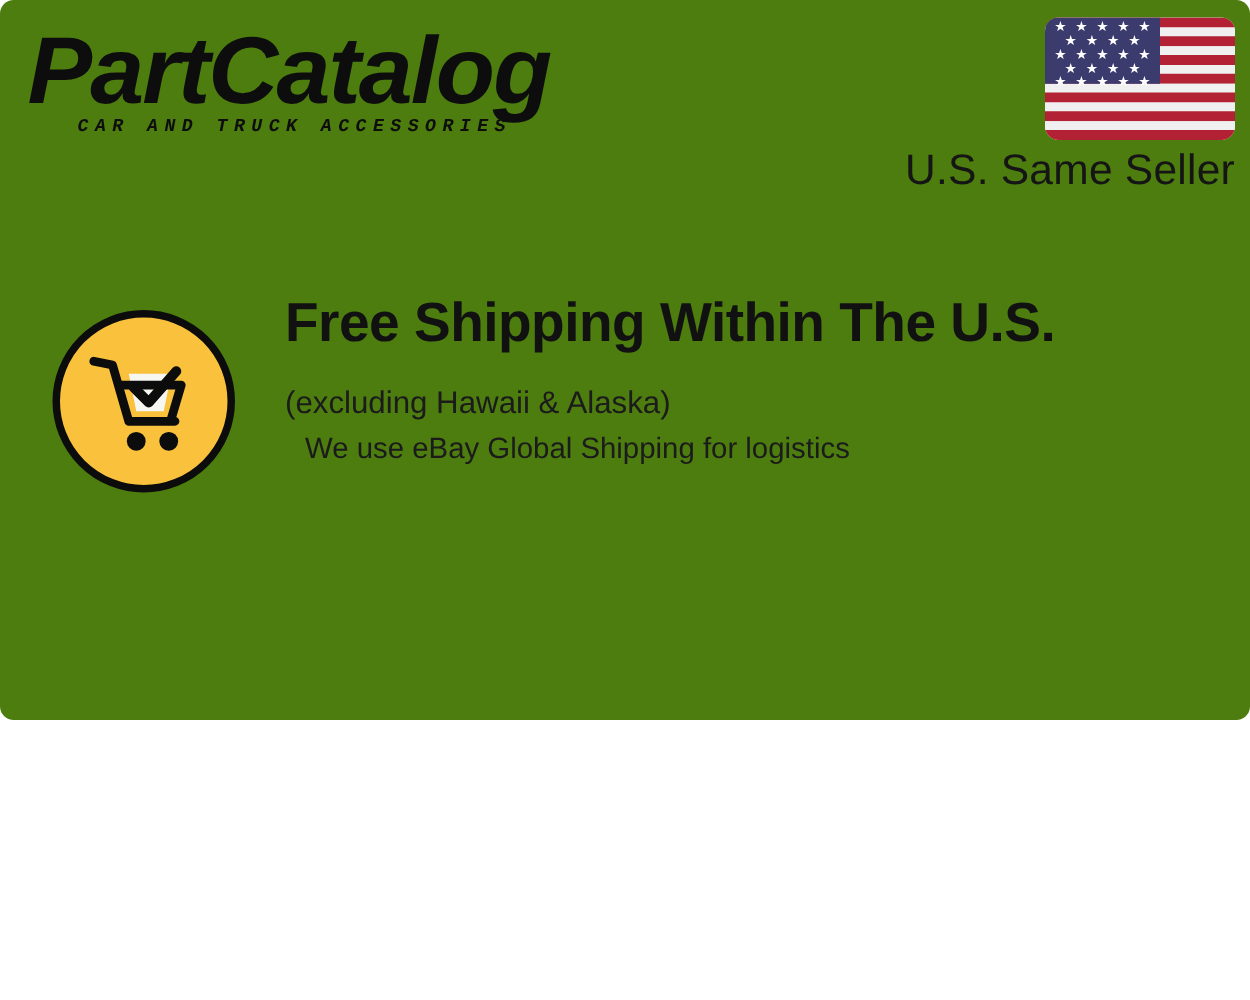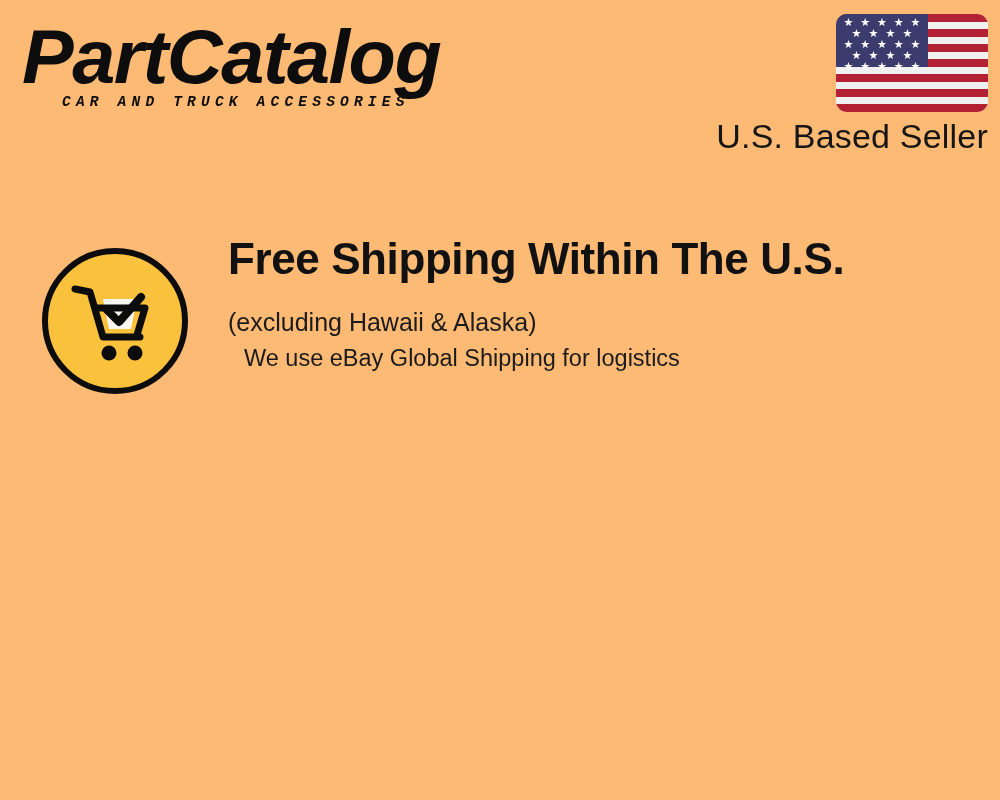--- a/index.html
+++ b/index.html
@@ -9,23 +9,24 @@
     background: #ffffff;
   }
   body {
     font-family: "Liberation Sans", sans-serif;
     -webkit-font-smoothing: antialiased;
   }
 
   #banner {
     position: relative;
     width: 1000px;
-    height: 800px;
-    background: #fdba74;
+    height: 576px;
+    background: #4d7c0f;
     overflow: hidden;
+    border-radius: 11px;
   }
 
   
   .logo-block {
     position: absolute;
     left: 22px;
     top: 22px;
     width: 470px;
   }
   .logo-wordmark {
@@ -257,21 +258,21 @@
         </span>
         <span class="star-row">
           <span class="star">★</span>
           <span class="star">★</span>
           <span class="star">★</span>
           <span class="star">★</span>
           <span class="star">★</span>
         </span>
       </span>
     </span>
-    <div class="seller-text">U.S. Based Seller</div>
+    <div class="seller-text">U.S. Same Seller</div>
   </div>
 
   <div class="benefits">
 
     <div class="benefit-row row-1">
       <div class="icon-badge">
         <svg width="100" height="92" viewBox="0 0 100 92" aria-hidden="true">
           <polygon points="38,24 72,24 66,54 44,54" fill="#f7f7f2"></polygon>
           <g fill="none" stroke="#0c0c0c" stroke-width="7" stroke-linecap="round" stroke-linejoin="round">
             <path d="M10 14 L25 17 L38 62 L75 62"></path>

